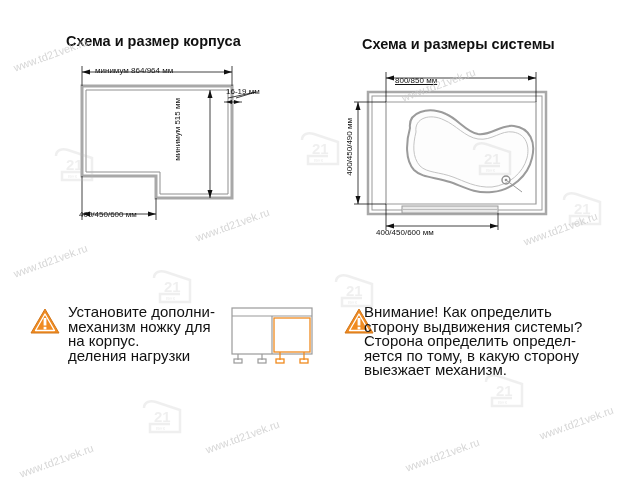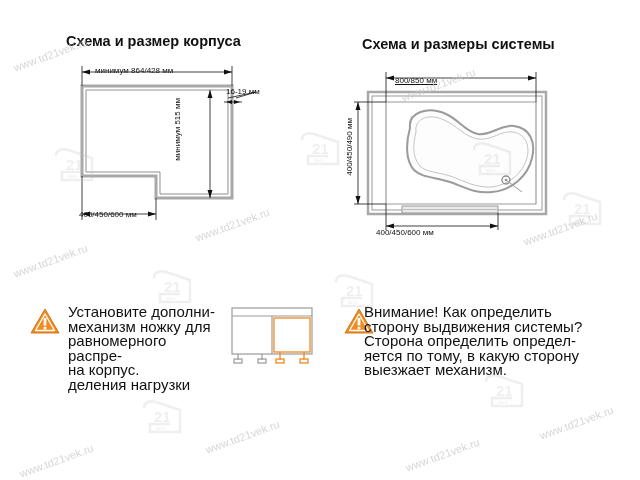--- a/index.html
+++ b/index.html
@@ -132,21 +132,21 @@
       <g stroke="#111" stroke-width="0.8" fill="none">
         <line x1="22" y1="156" x2="96" y2="156"></line>
         <line x1="22" y1="118" x2="22" y2="162"></line>
         <line x1="96" y1="140" x2="96" y2="162"></line>
       </g>
       <polygon points="22,156 30,153.5 30,158.5" fill="#111"></polygon>
       <polygon points="96,156 88,153.5 88,158.5" fill="#111"></polygon>
     </svg>
   </div>
 
-  <div class="dim-label" style="left:95px; top:66px;">минимум 864/428 мм</div>
+  <div class="dim-label" style="left:95px; top:66px;">минимум 864/964 мм</div>
   <div class="dim-label" style="left:226px; top:87px;">16-19 мм</div>
   <div class="vert-label" style="left:173px; top:98px;">минимум 515 мм</div>
   <div class="dim-label" style="left:79px; top:210px;">400/450/600 мм</div>
 
   <div class="svgbox" style="left:350px; top:58px;">
     <svg width="250" height="180" viewBox="0 0 250 180" xmlns="http://www.w3.org/2000/svg">
 
       <g stroke="#a8a8a8" stroke-width="2.5" fill="none">
         <rect x="18" y="34" width="178" height="122"></rect>
       </g>
@@ -215,21 +215,20 @@
       <path d="M15,2 L29,26 L1,26 Z" fill="#f08b20" stroke="#d2761a" stroke-width="1" stroke-linejoin="round"></path>
       <path d="M15,7 L24.5,23.5 L5.5,23.5 Z" fill="none" stroke="#ffffff" stroke-width="1.3" stroke-linejoin="round"></path>
       <rect x="13.6" y="11" width="2.8" height="7.5" fill="#ffffff"></rect>
       <rect x="13.6" y="19.8" width="2.8" height="2.6" fill="#ffffff"></rect>
     </svg>
   </div>
 
   <div class="note" style="left:68px; top:305px; width:150px;">
     <div>Установите дополни-</div>
     <div>механизм ножку для</div>
-    <div>равномерного распре-</div>
     <div>на корпус.</div>
     <div>деления нагрузки</div>
   </div>
 
   <div class="svgbox" style="left:228px; top:302px;">
     <svg width="92" height="66" viewBox="0 0 92 66" xmlns="http://www.w3.org/2000/svg">
       <g stroke="#9a9a9a" stroke-width="1.2" fill="none">
         <rect x="4" y="6" width="80" height="46"></rect>
         <line x1="4" y1="14" x2="84" y2="14"></line>
         <line x1="44" y1="14" x2="44" y2="52"></line>

